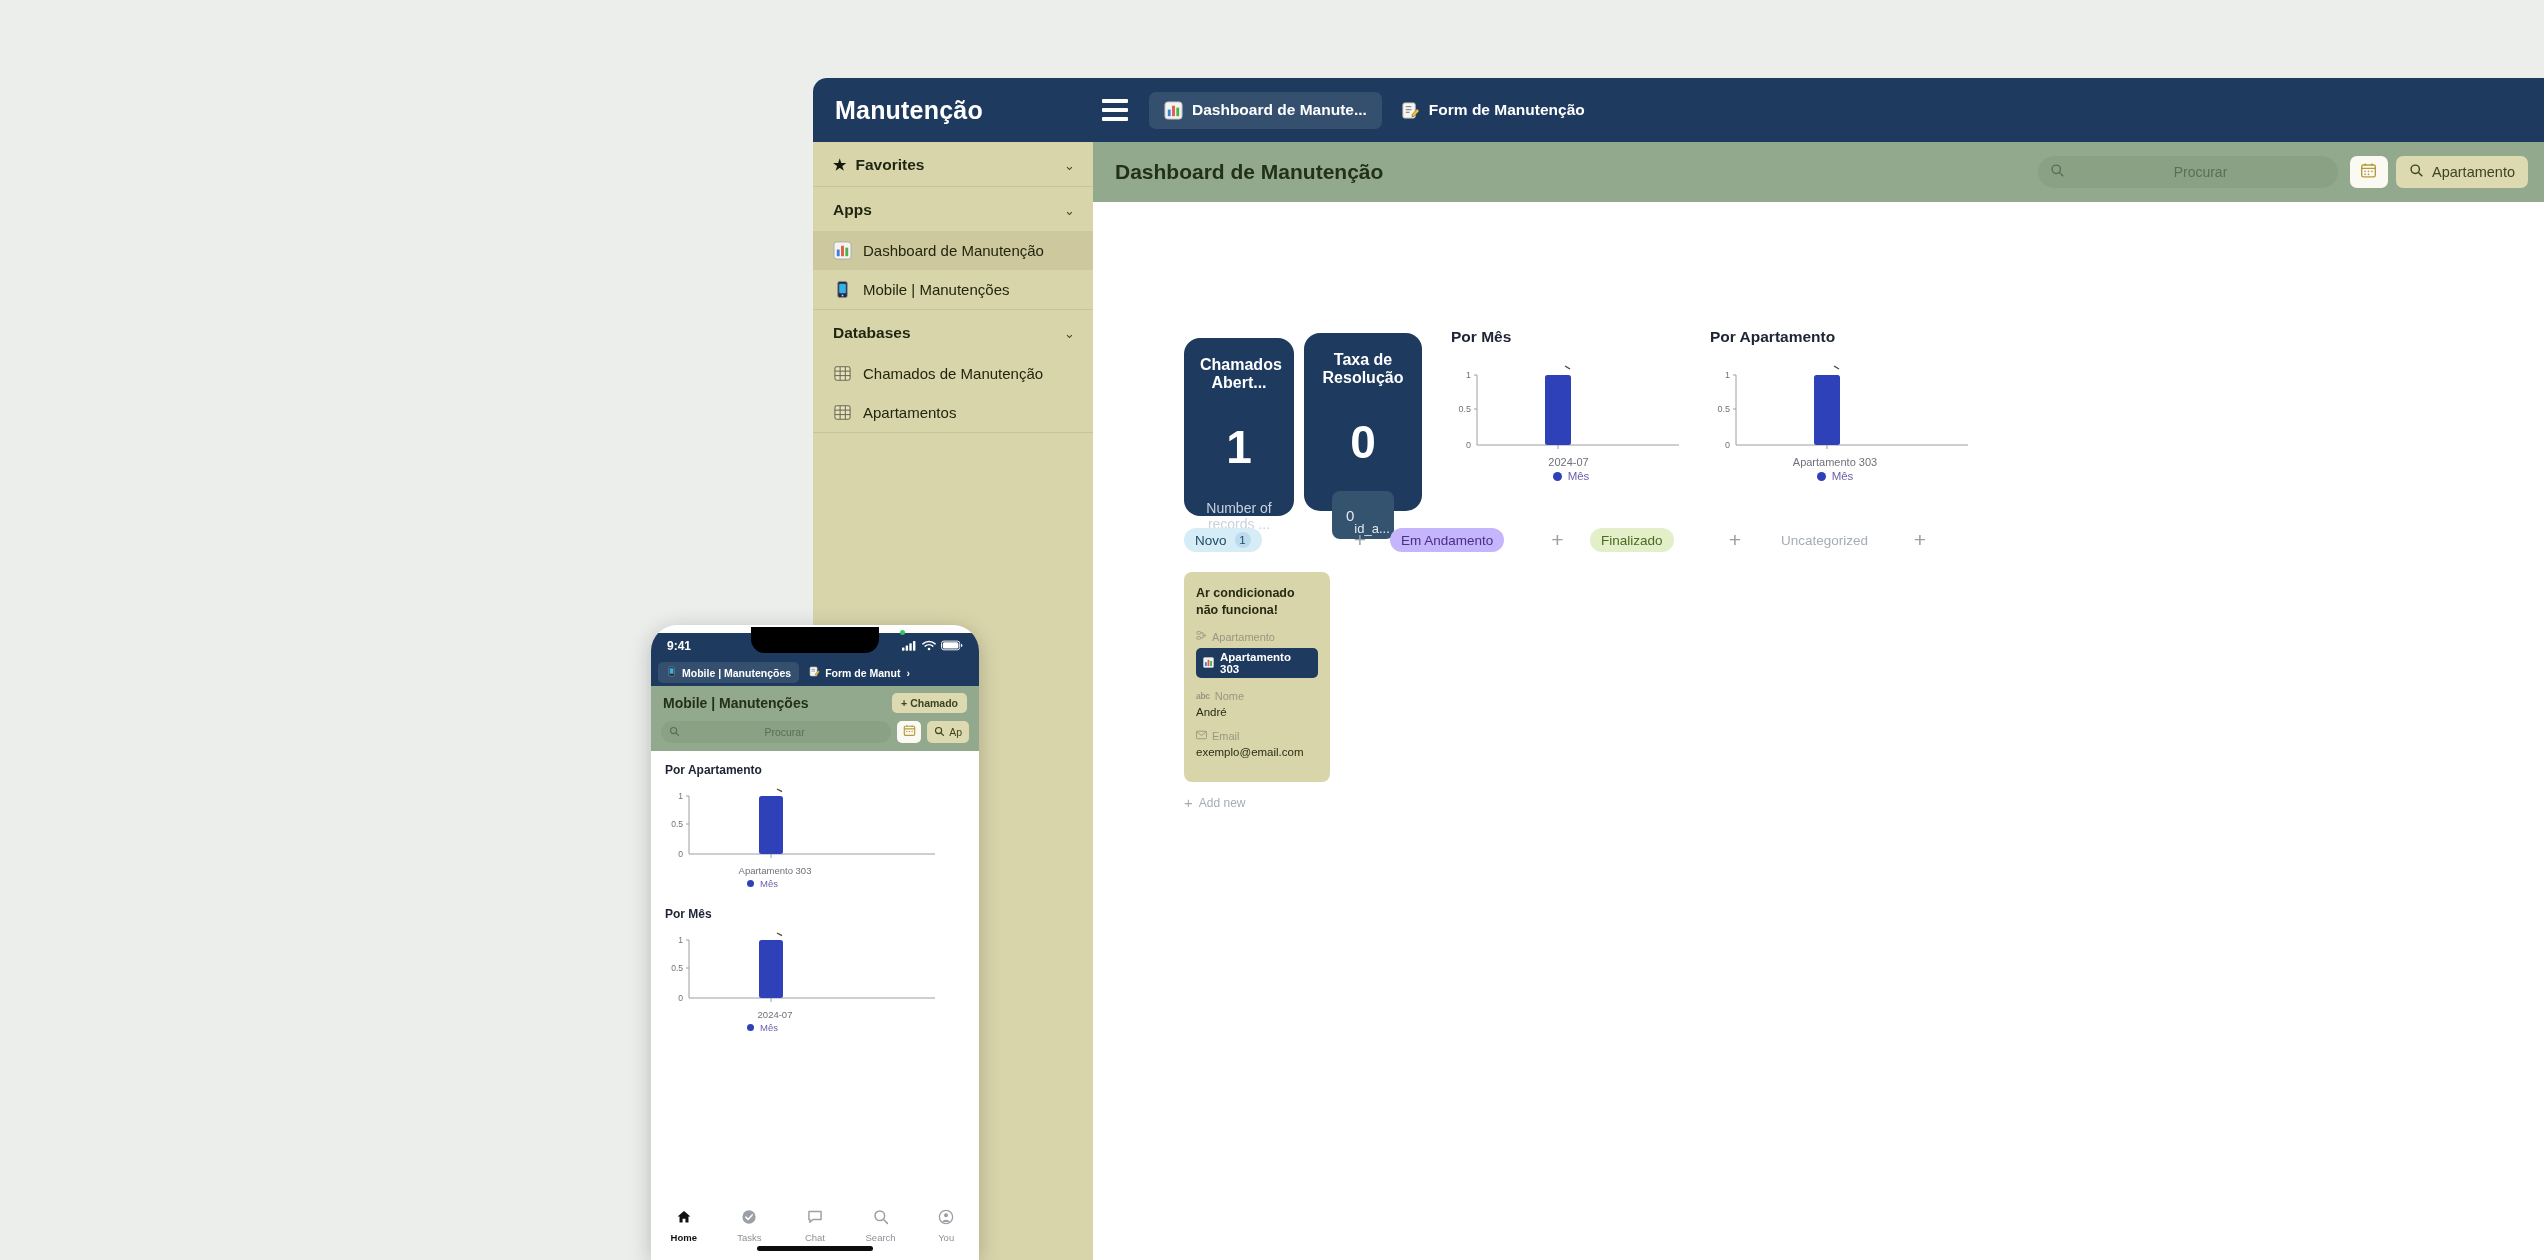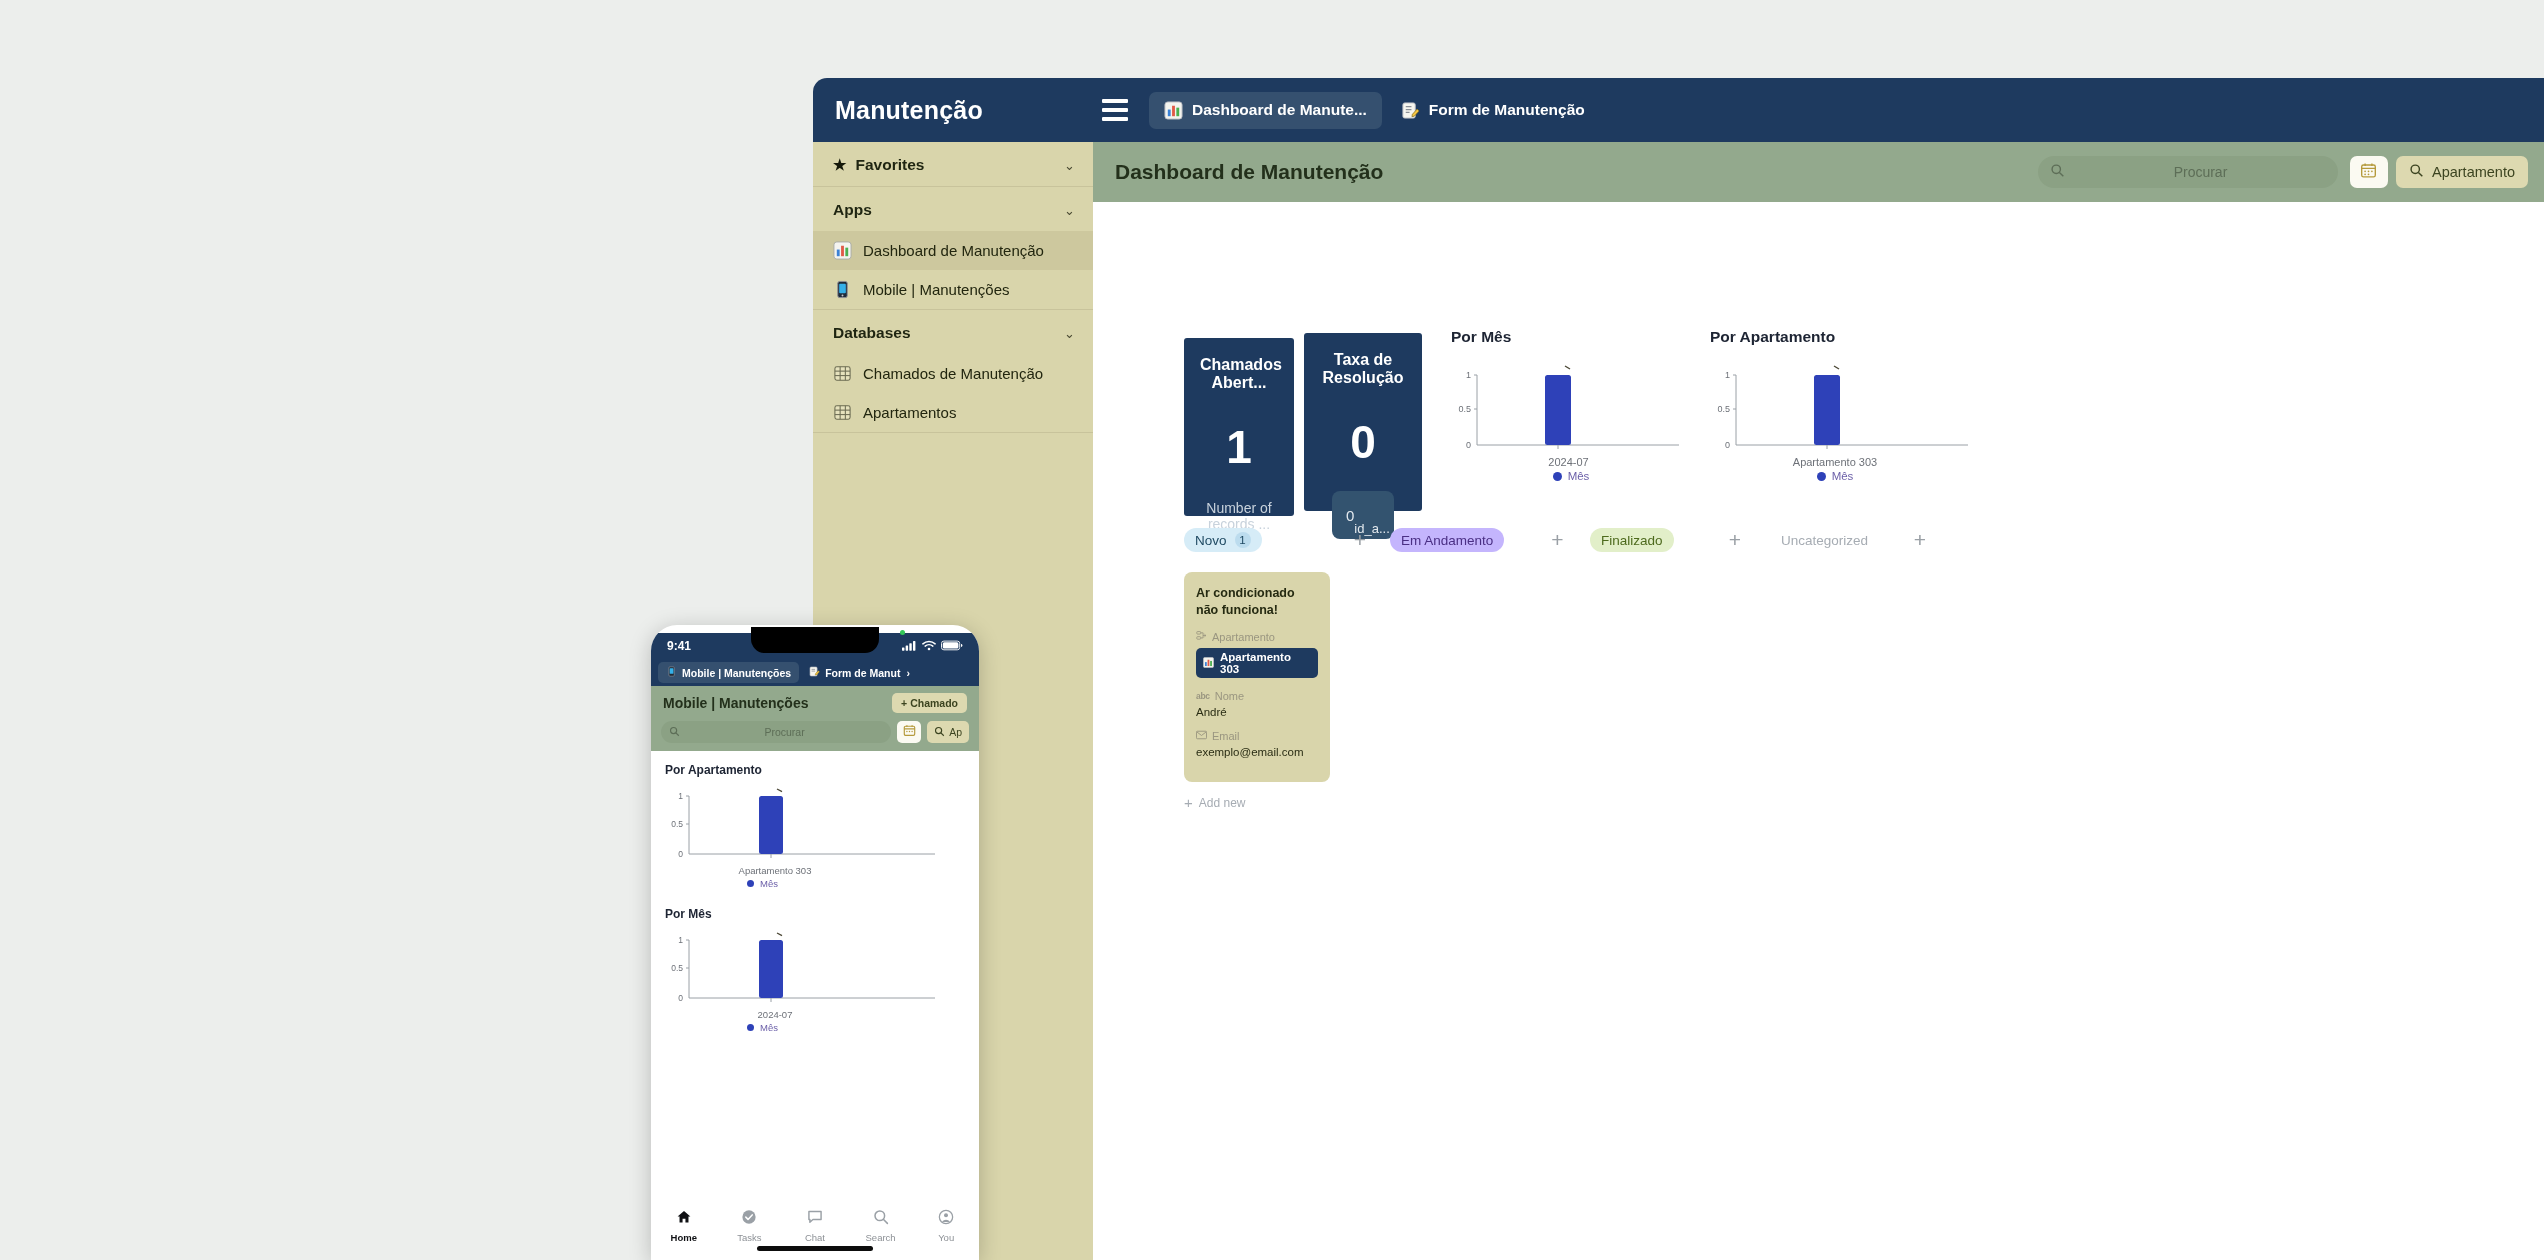--- a/index.html
+++ b/index.html
@@ -89,21 +89,21 @@
     height: 32px; margin-left: 8px; border-radius: 7px; padding: 0 13px;
     background: #ddd9b0; display:flex; align-items:center; gap:8px;
     font-size:14.5px; color:#3c4420; cursor:pointer;
   }
 
   
   .canvas { position:absolute; left:280px; top:124px; width:1451px; height:1058px; background:#fff; }
 
   
   .kpi {
-    position: absolute; border-radius: 3px; background:#1e3a5f; color:#fff;
+    position: absolute; border-radius: 16px; background:#1e3a5f; color:#fff;
     padding: 18px 16px 0 16px;
   }
   .kpi-t { font-size:16px; font-weight:700; text-align:center; }
   .kpi-v { font-size:46px; font-weight:700; text-align:center; margin-top: 28px; }
   .kpi-s { font-size:14px; color:#c8d2dc; text-align:center; margin-top: 26px; }
   .kpi-chip {
     margin: 22px 12px 0 12px; height:48px; border-radius:8px; background:#33536f;
     display:flex; align-items:center; justify-content:space-around; padding: 0 14px;
   }
   .kpi-chip .n { font-size:15px; color:#e3e9ee; }

